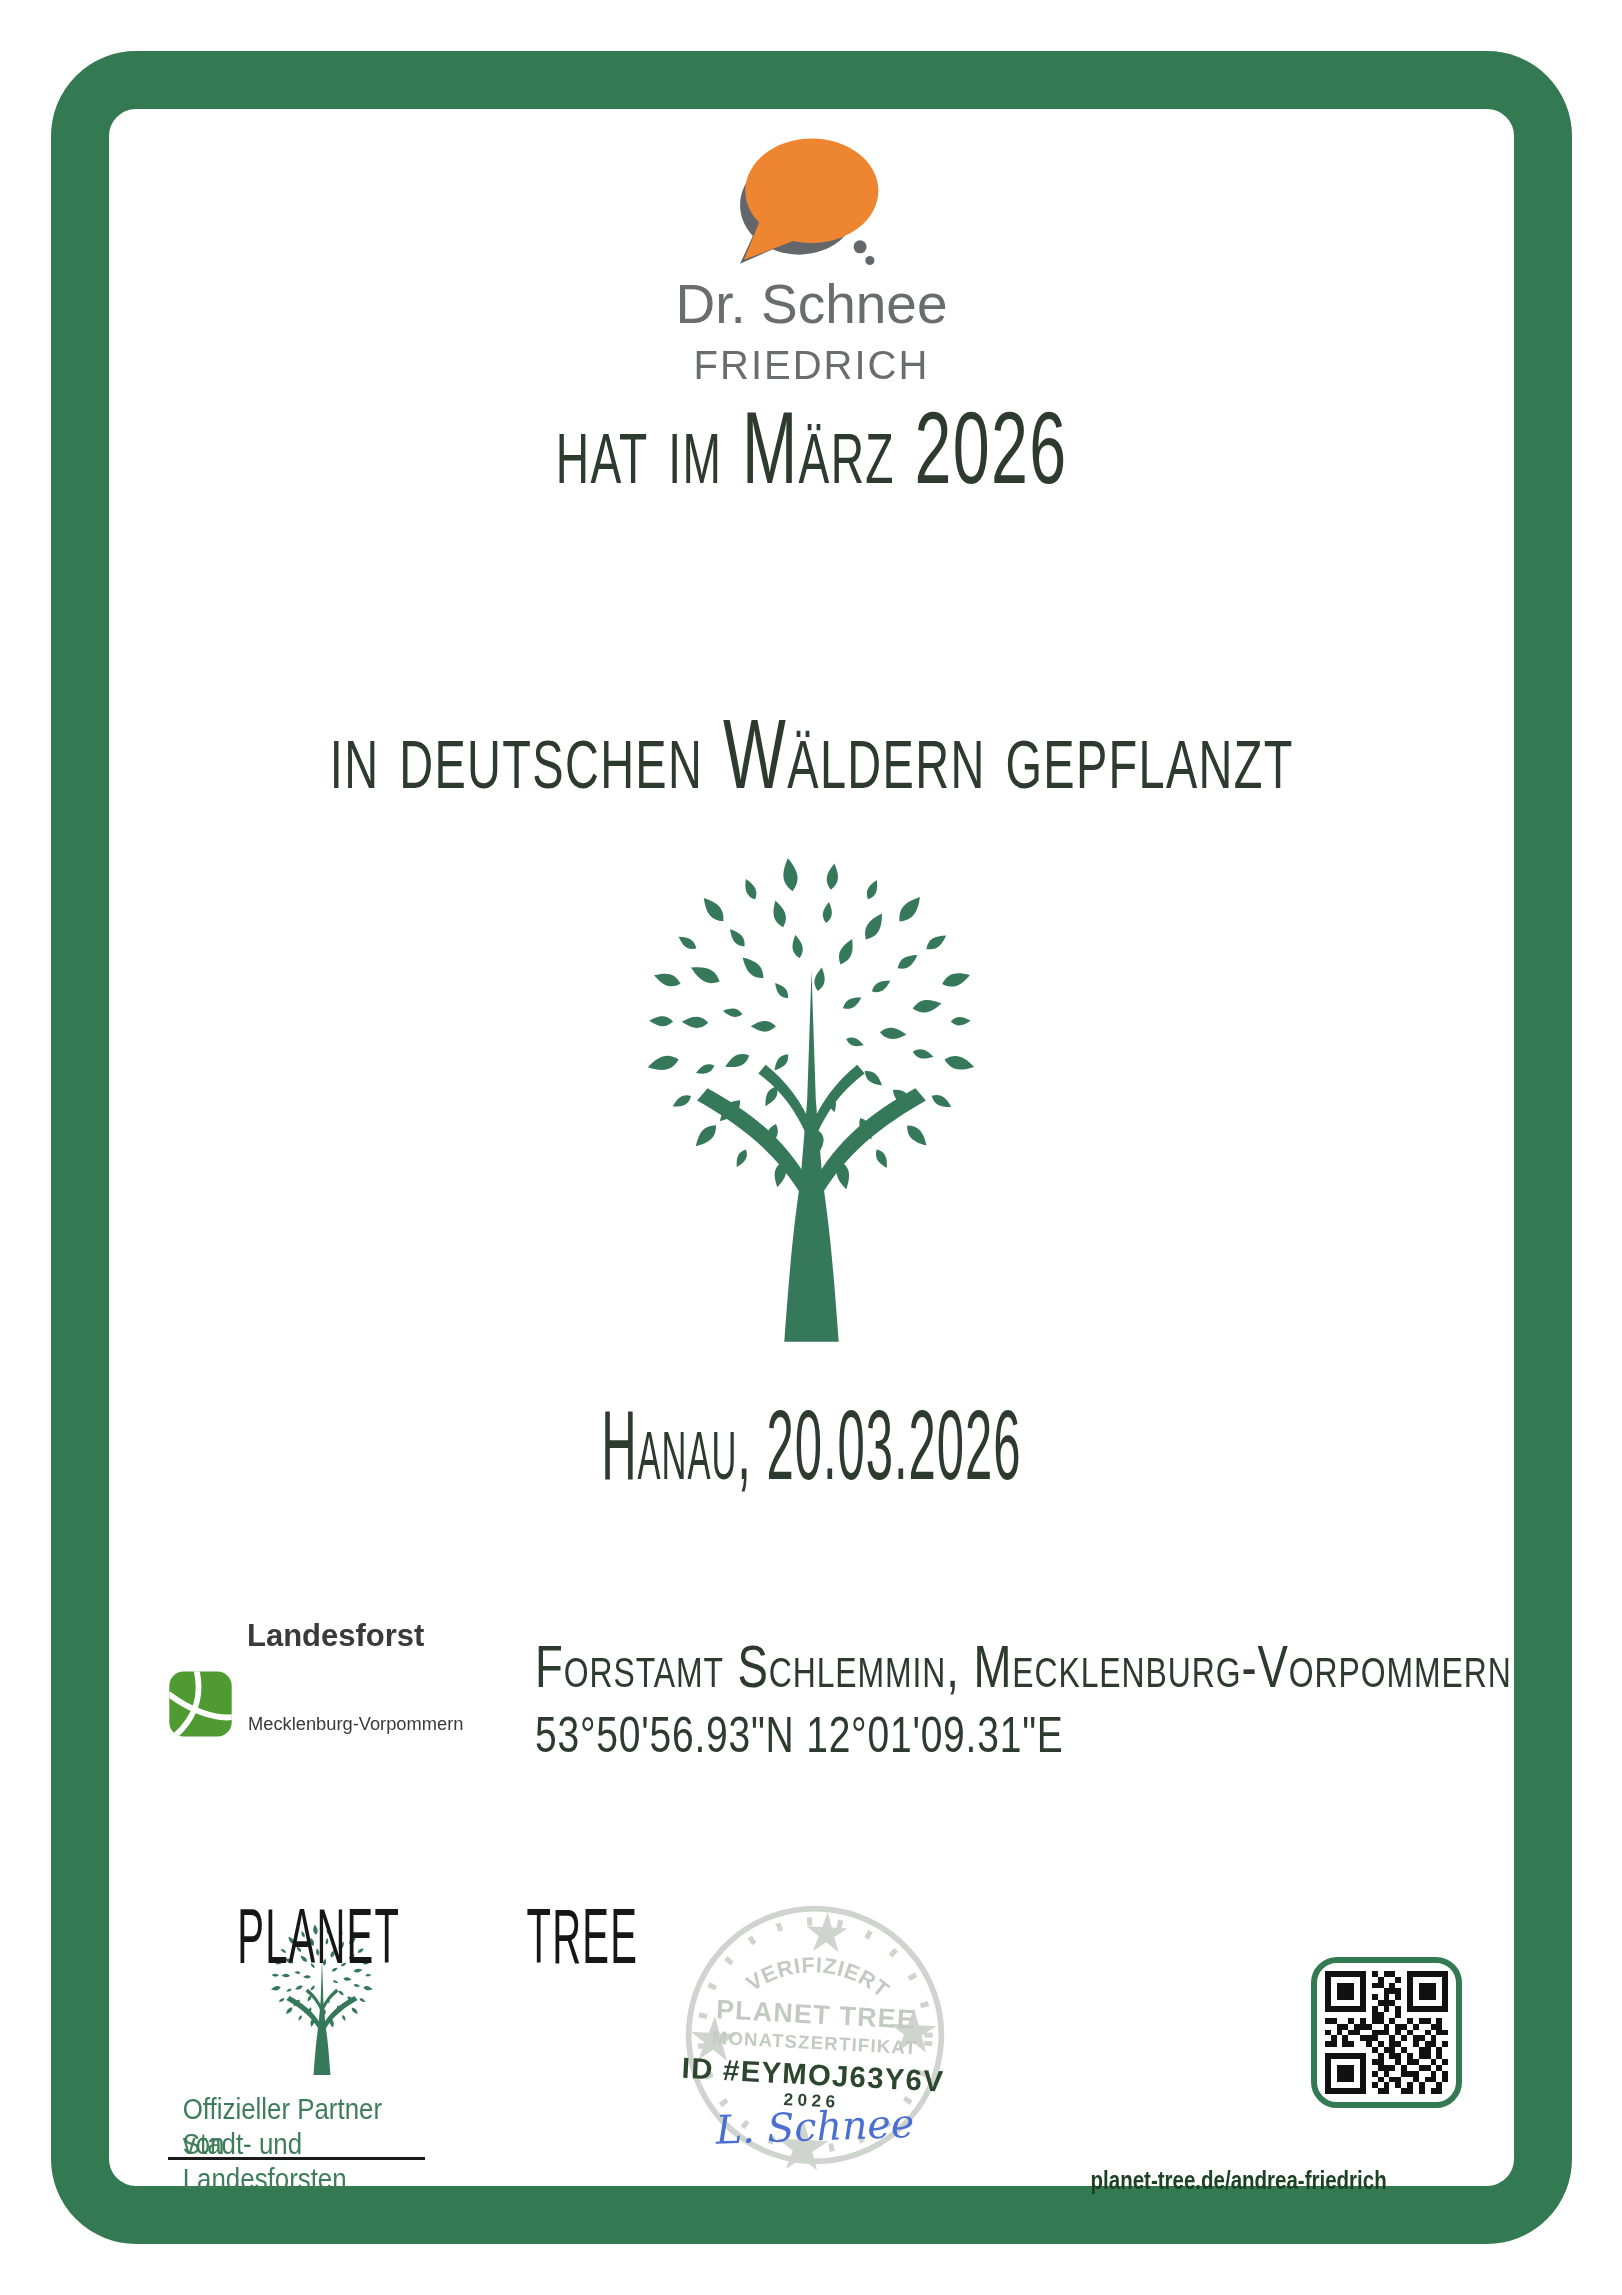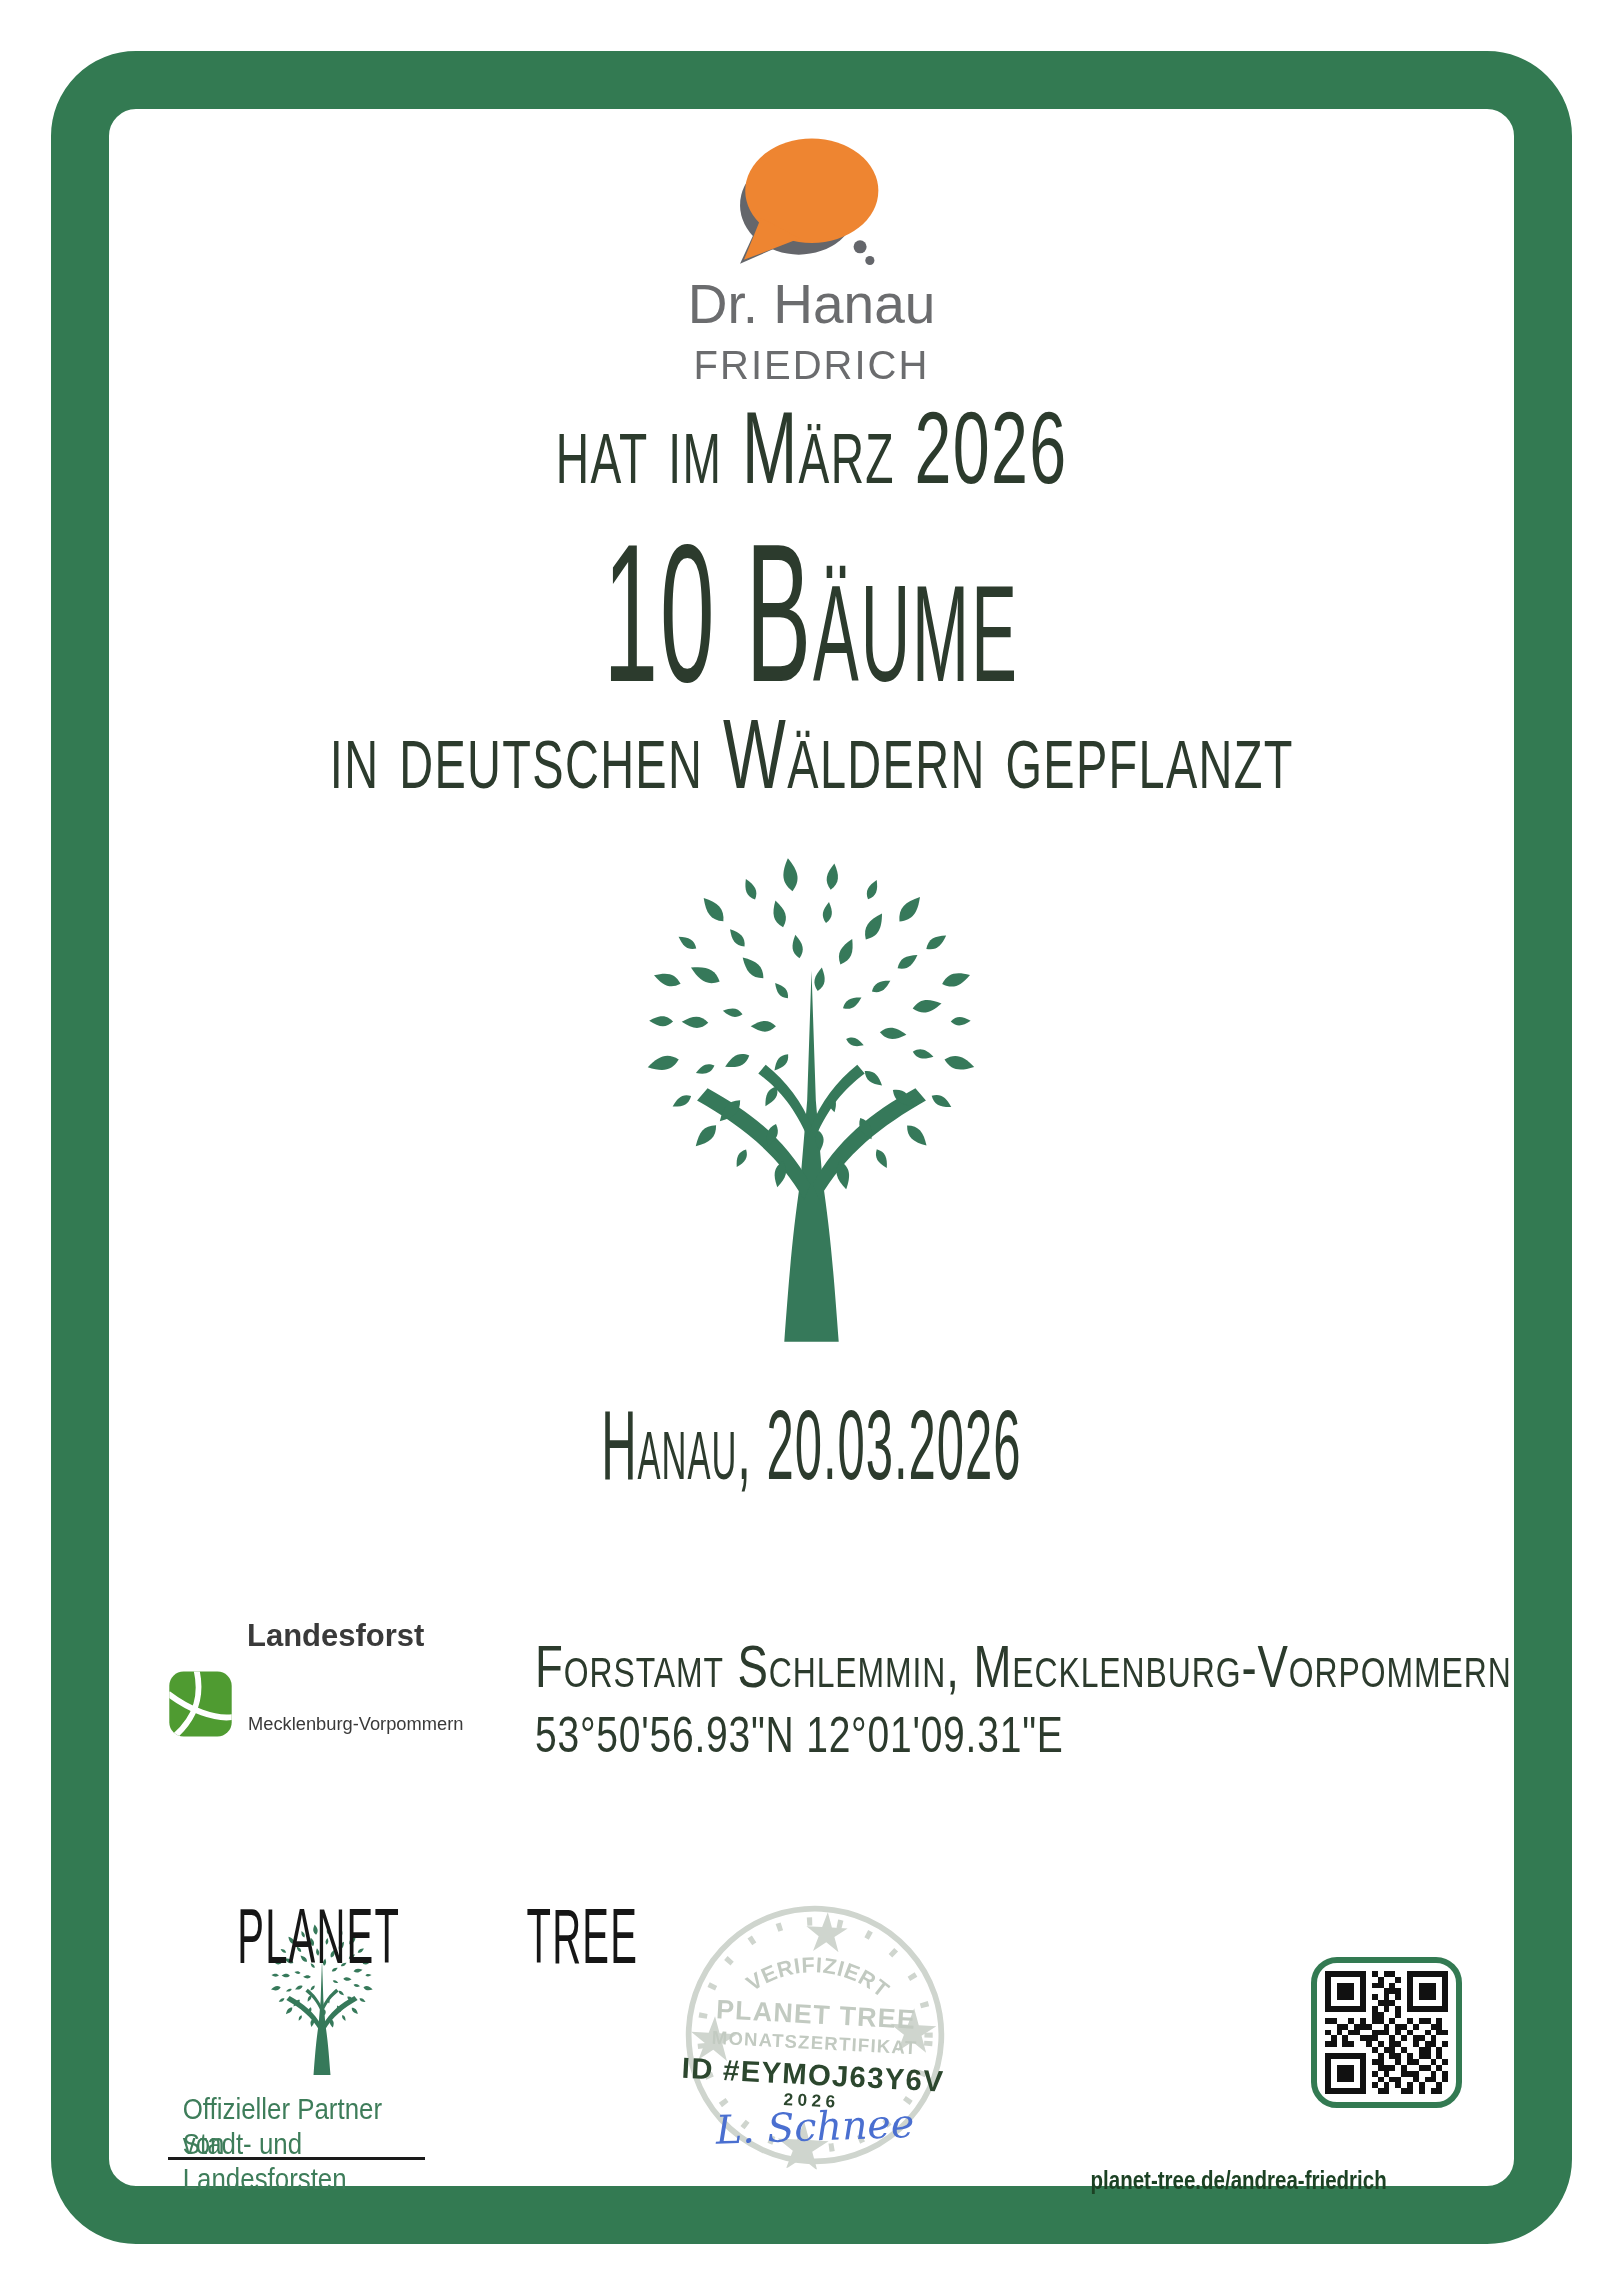--- a/index.html
+++ b/index.html
@@ -62,31 +62,28 @@
       <ellipse cx="102" cy="112" rx="90" ry="76" style="fill:var(--logo-gray)"></ellipse>
       <path d="M36,150 L12,202 L80,172 Z" style="fill:var(--logo-gray)"></path>
       <circle cx="196" cy="176" r="10" style="fill:var(--logo-gray)"></circle>
       <circle cx="211" cy="197" r="7" style="fill:var(--logo-gray)"></circle>
       <ellipse cx="122" cy="90" rx="102" ry="80" style="fill:var(--logo-orange)"></ellipse>
       <path d="M44,132 L18,196 L104,163 Z" style="fill:var(--logo-orange)"></path>
     </svg>
   </div>
 
   <div class="abs ctr name-line" style="top:277px;font-size:55px;">
-    <span>Dr. Hanau</span>
+    <span>Dr. Schnee</span>
   </div>
   <div class="abs ctr name-line" style="top:345px;font-size:40px;letter-spacing:2px;">
     <span>FRIEDRICH</span>
   </div>
 
   <div class="abs ctr hand intro-line">
     <span class="sqz" style="transform:scaleX(.65);">hat im März 2026</span>
-  </div>
-  <div class="abs ctr hand count-line">
-    <span class="sqz" style="transform:scaleX(.50);">10 Bäume</span>
   </div>
   <div class="abs ctr hand sub-line">
     <span class="sqz" style="transform:scaleX(.68);">in deutschen Wäldern gepflanzt</span>
   </div>
 
   <div class="abs" style="left:638px;top:847px;">
     <svg width="347" height="501" viewBox="-280 -290 560 810">
       <defs>
         <path id="leaf" d="M0,-34 C11,-16 13,-4 0,9 C-13,-4 -11,-16 0,-34 Z"></path>
       </defs>

